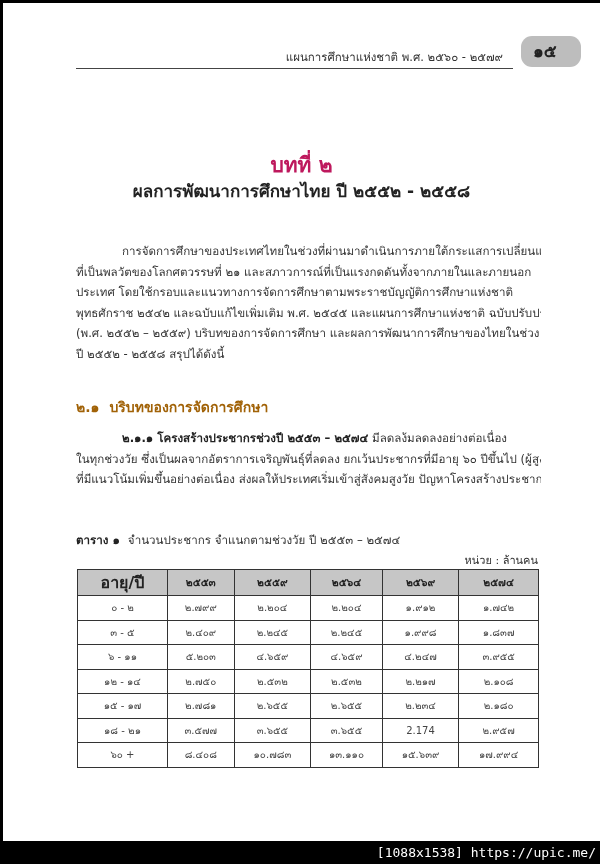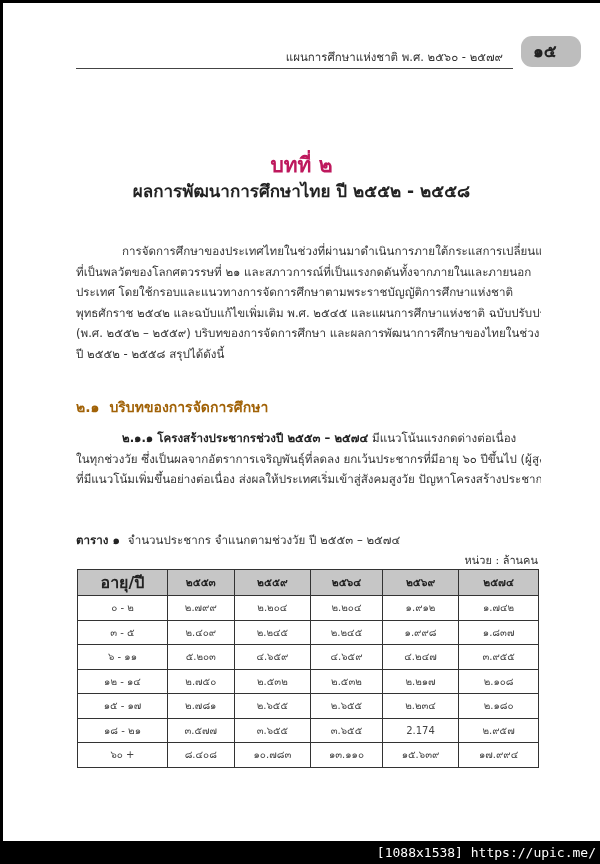--- a/index.html
+++ b/index.html
@@ -82,21 +82,21 @@
     <span class="line">พุทธศักราช ๒๕๔๒ และฉบับแก้ไขเพิ่มเติม พ.ศ. ๒๕๔๕ และแผนการศึกษาแห่งชาติ ฉบับปรับปรุง</span>
     <span class="line">(พ.ศ. ๒๕๕๒ – ๒๕๕๙) บริบทของการจัดการศึกษา และผลการพัฒนาการศึกษาของไทยในช่วง</span>
     <span class="line">ปี ๒๕๕๒ - ๒๕๕๘ สรุปได้ดังนี้</span>
   </div>
 
   <div class="section-heading">
     <span class="num">๒.๑</span><span>บริบทของการจัดการศึกษา</span>
   </div>
 
   <div class="body-text para2">
-    <span class="line indent"><span class="bold">๒.๑.๑ โครงสร้างประชากรช่วงปี ๒๕๕๓ – ๒๕๗๔</span><span> มีแนวโน้นแรงกดด่างต่อเนื่อง</span></span>
+    <span class="line indent"><span class="bold">๒.๑.๑ โครงสร้างประชากรช่วงปี ๒๕๕๓ – ๒๕๗๔</span><span> มีลดลง้มลดลงอย่างต่อเนื่อง</span></span>
     <span class="line">ในทุกช่วงวัย ซึ่งเป็นผลจากอัตราการเจริญพันธุ์ที่ลดลง ยกเว้นประชากรที่มีอายุ ๖๐ ปีขึ้นไป (ผู้สูงวัย)</span>
     <span class="line">ที่มีแนวโน้มเพิ่มขึ้นอย่างต่อเนื่อง ส่งผลให้ประเทศเริ่มเข้าสู่สังคมสูงวัย ปัญหาโครงสร้างประชากรนี้</span>
   </div>
 
   <div class="table-caption">
     <span class="label">ตาราง ๑</span><span>จำนวนประชากร จำแนกตามช่วงวัย ปี ๒๕๕๓ – ๒๕๗๔</span>
   </div>
   <div class="unit-label">หน่วย : ล้านคน</div>
 
   <table class="data">

